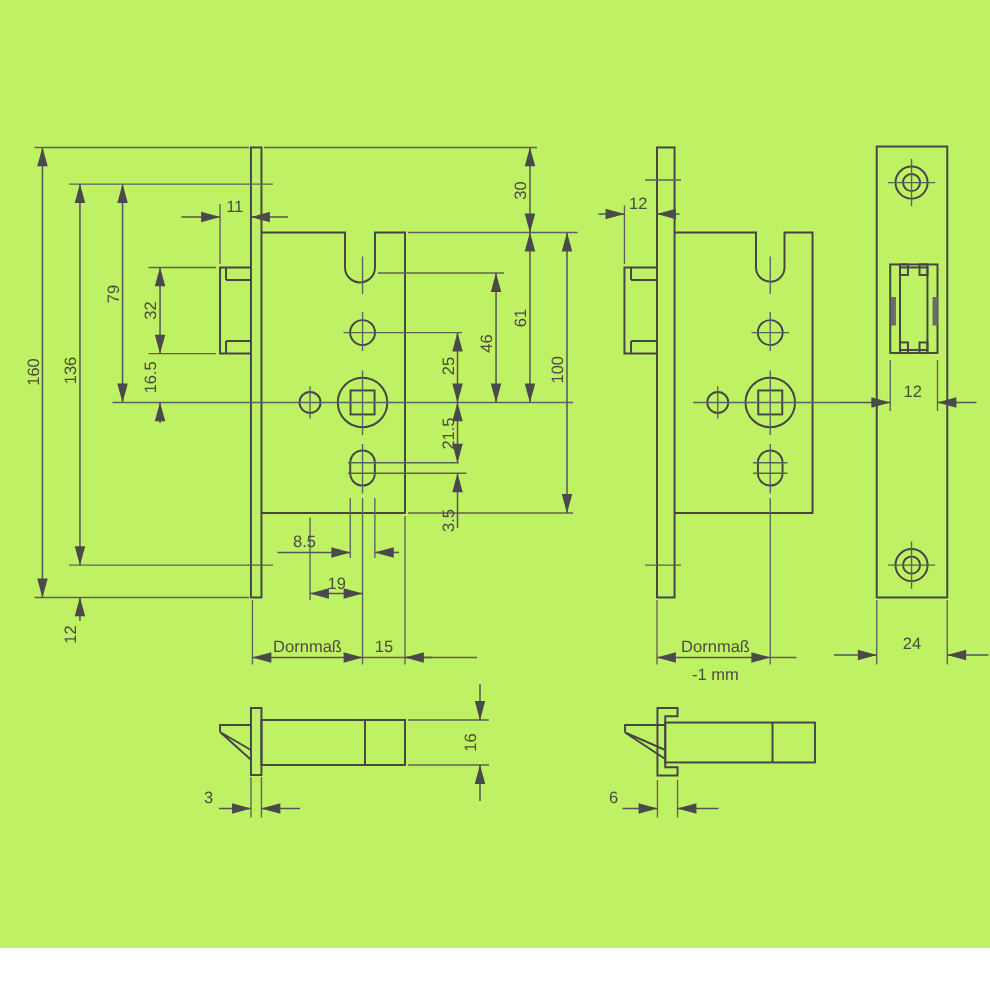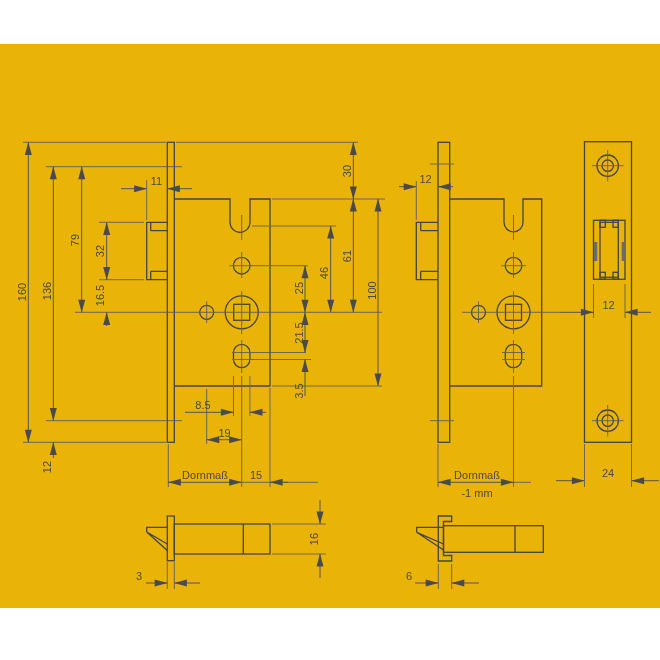--- a/index.html
+++ b/index.html
@@ -1,17 +1,17 @@
 <!DOCTYPE html>
 <html><head>
 <meta charset="utf-8">
 <style>
   html,body{margin:0;padding:0;background:#ffffff;}
-  .stage{position:relative;width:660px;height:564px;background:#eab308;overflow:hidden;
-         font-family:"Liberation Sans", sans-serif;margin-top:44px;}
+  .stage{position:relative;width:660px;height:632px;background:#bef264;overflow:hidden;
+         font-family:"Liberation Sans", sans-serif;}
   .obj{stroke:#454545;stroke-width:1.3;fill:none;stroke-linejoin:miter;stroke-linecap:butt;}
   .cl{stroke:#606060;stroke-width:0.9;fill:none;}
   .dim{stroke:#555555;stroke-width:1;fill:none;}
   .shade{fill:#6b6b6b;stroke:none;}
   .lbl{font-family:"Liberation Sans", sans-serif;font-size:11px;fill:#4b4a42;text-anchor:middle;}
 </style>
 </head>
 <body>
 
 <div class="stage">

